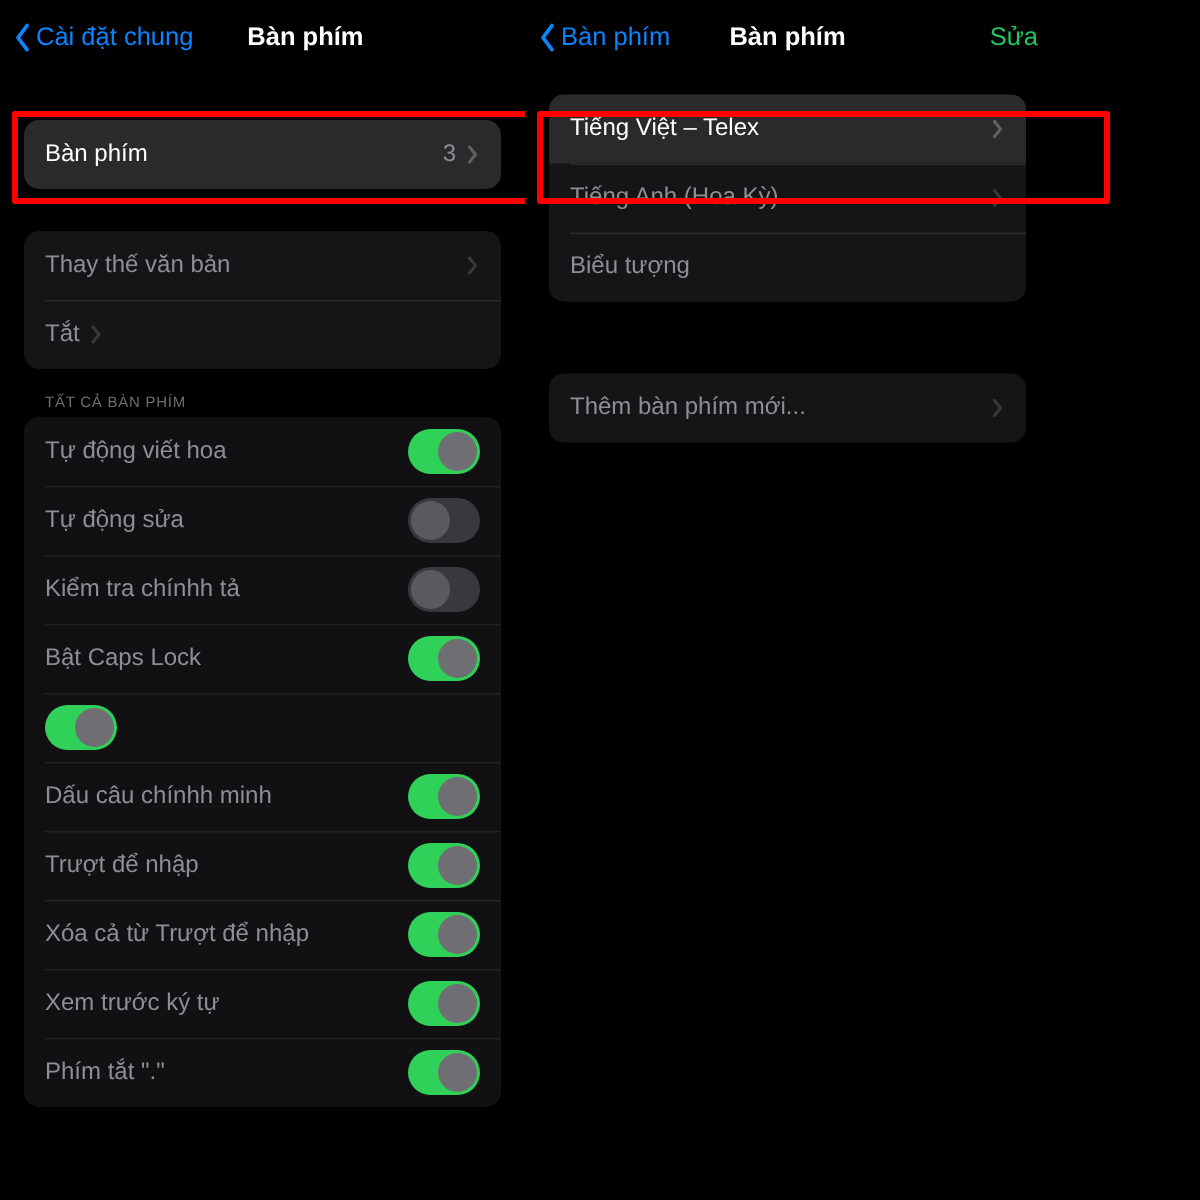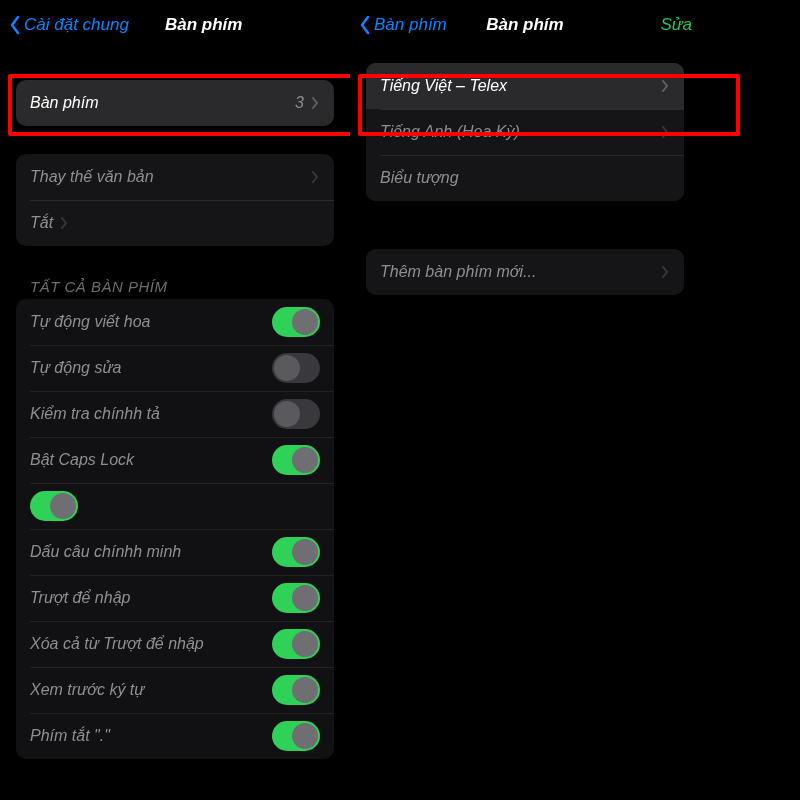--- a/index.html
+++ b/index.html
@@ -1,33 +1,33 @@
 <!DOCTYPE html>
 <html><head>
 <meta charset="utf-8">
 <style>
   * { box-sizing: border-box; margin: 0; padding: 0; }
   html, body { width: 800px; height: 800px; background: #000; font-family: -apple-system, "SF Pro Text", "Helvetica Neue", Arial, sans-serif; overflow: hidden; }
-  .stage { display: flex; width: 700px; height: 800px; font-style: italic; }
+  .stage { display: flex; width: 700px; height: 800px; }
   .pane { width: 400px; height: 800px; background: #000; position: relative; padding: 0; }
   .nav { display: flex; align-items: center; height: 50px; padding: 0 8px; position: relative; }
   .back { display: flex; align-items: center; color: #0a84ff; font-size: 17px; cursor: pointer; }
   .back .chev { width: 14px; height: 22px; margin-right: 2px; display: inline-flex; align-items: center; justify-content: center; }
   .title { position: absolute; left: 0; right: 0; text-align: center; color: #fff; font-weight: 600; font-size: 17px; pointer-events: none; }
   .title-shift { padding-left: 36px; text-align: left; left: auto; position: static; flex: 1; }
   .edit { color: #22c55e; font-size: 17px; margin-left: auto; cursor: pointer; }
   .group { margin: 18px 16px 0 16px; background: #1c1c1e; border-radius: 10px; overflow: hidden; }
   .group.dim { background: #151517; }
   .row { display: flex; align-items: center; min-height: 46px; padding: 0 14px; color: #fff; font-size: 16px; position: relative; }
   .row.dim { color: #8e8e93; }
   .row .label { flex: 1; }
   .row .value { color: #8e8e93; font-size: 16px; margin-right: 6px; }
   .row .disclosure { width: 10px; height: 16px; opacity: 0.55; display: inline-flex; align-items: center; justify-content: center; }
   .row + .row::before { content: ""; position: absolute; left: 14px; right: 0; top: 0; height: 1px; background: #2a2a2c; }
-  .section-header { color: #6d6d72; font-size: 15px; letter-spacing: 0.5px; margin: 32px 30px 4px 30px; text-transform: uppercase; }
+  .section-header { color: #6d6d72; font-size: 10px; letter-spacing: 0.5px; margin: 17px 30px 4px 30px; text-transform: uppercase; }
   .list { margin: 4px 16px 0 16px; background: #111113; border-radius: 10px; overflow: hidden; }
   .lrow { display: flex; align-items: center; min-height: 46px; padding: 0 14px; color: #8e8e93; font-size: 16px; position: relative; }
   .lrow + .lrow::before { content: ""; position: absolute; left: 14px; right: 0; top: 0; height: 1px; background: #222224; }
   .lrow .label { flex: 1; }
   .switch { width: 48px; height: 30px; border-radius: 15px; background: #39393d; position: relative; flex-shrink: 0; }
   .switch.on { background: #30d158; }
   .switch .knob { position: absolute; top: 2px; width: 26px; height: 26px; border-radius: 50%; background: #5a5a5e; transition: none; }
   .switch.on .knob { right: 2px; background: #6f6f73; }
   .switch.off .knob { left: 2px; }
   .highlight-box { position: absolute; border: 4px solid #ff0000; border-radius: 2px; pointer-events: none; }

